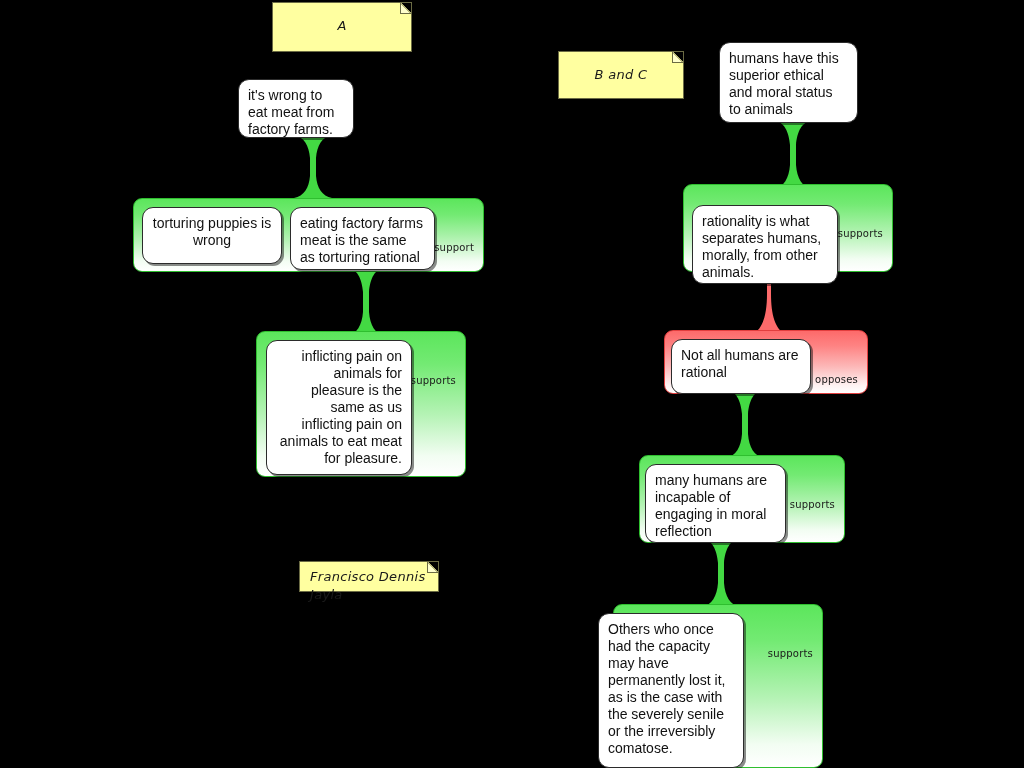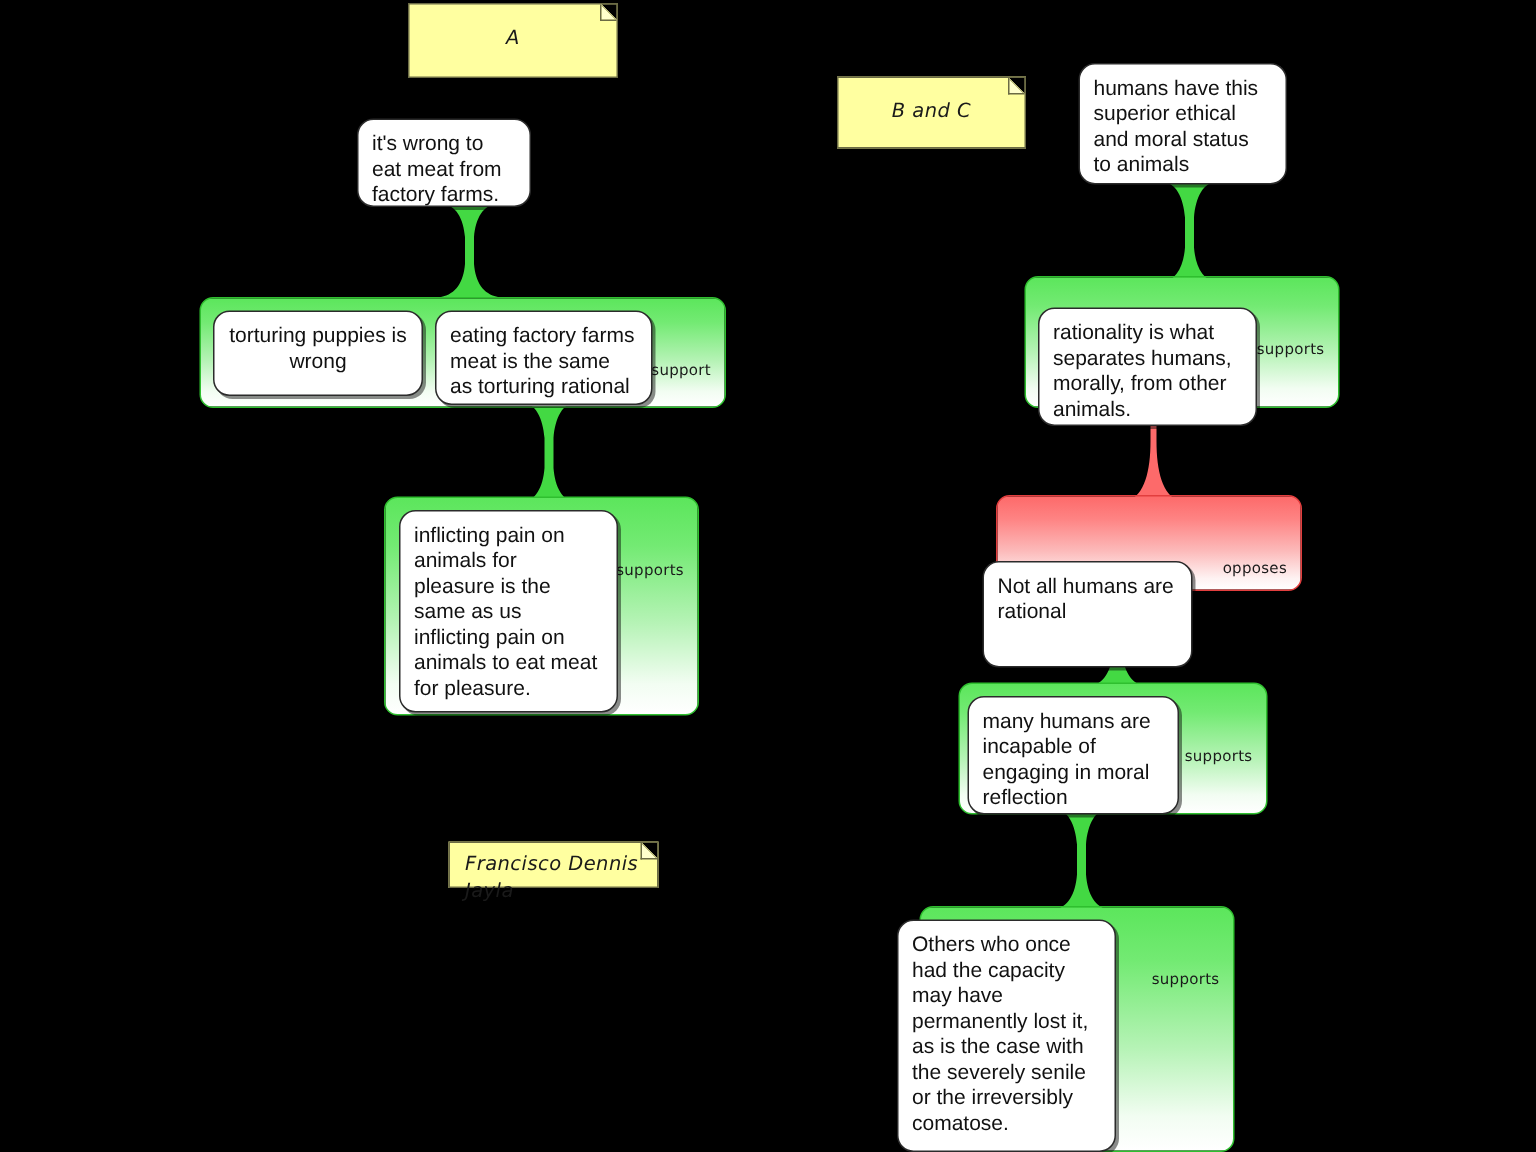--- a/index.html
+++ b/index.html
@@ -142,21 +142,21 @@
 
   <div class="conn" style="left:345px; top:268px; width:42px; height:68px;">
     <svg width="42" height="68" viewBox="0 0 42 68">
       <path d="M2,0 C12,0 17,11 18,24 L18,44 C17,57 12,66 2,68 L40,68 C30,66 25,57 24,44 L24,24 C25,11 30,0 40,0 Z" fill="#43d943"></path>
     </svg>
   </div>
 
   <div class="panel support" style="left:256px; top:331px; width:210px; height:146px;">
     <div class="panel-label">supports</div>
   </div>
-  <div class="claim" style="left:266px; top:340px; width:146px; height:135px;">
+  <div class="claim" style="left:266px; top:340px; width:146px; height:135px;text-align:right;">
     <div class="claim-text">inflicting pain on animals for pleasure is the same as us inflicting pain on animals to eat meat for pleasure.</div>
   </div>
 
   <div class="note" style="left:299px; top:561px; width:140px; height:31px;">
     <div class="note-body">Francisco Dennis
 Jayla</div>
     <div class="fold"></div>
   </div>
 
   <div class="note center" style="left:558px; top:51px; width:126px; height:48px;">
@@ -184,21 +184,21 @@
   <div class="conn" style="left:748px; top:268px; width:42px; height:66px;">
     <svg width="42" height="66" viewBox="0 0 42 66">
       <rect x="9" y="0" width="24" height="4" rx="1" fill="#fd6a6a"></rect>
       <path d="M4,66 C15,62 19,46 19,26 L19,8 L23,8 L23,26 C23,46 27,62 38,66 Z" fill="#fd6a6a"></path>
     </svg>
   </div>
 
   <div class="panel oppose" style="left:664px; top:330px; width:204px; height:64px;">
     <div class="panel-label">opposes</div>
   </div>
-  <div class="claim" style="left:655px; top:339px; width:140px; height:71px;margin-top:35px;">
+  <div class="claim" style="left:671px; top:339px; width:140px; height:55px;">
     <div class="claim-text">Not all humans are rational</div>
   </div>
 
   <div class="conn" style="left:724px; top:390px; width:42px; height:68px;">
     <svg width="42" height="68" viewBox="0 0 42 68">
       <path d="M2,0 C12,0 17,11 18,24 L18,44 C17,57 12,66 2,68 L40,68 C30,66 25,57 24,44 L24,24 C25,11 30,0 40,0 Z" fill="#43d943"></path>
     </svg>
   </div>
 
   <div class="panel support" style="left:639px; top:455px; width:206px; height:88px;">

